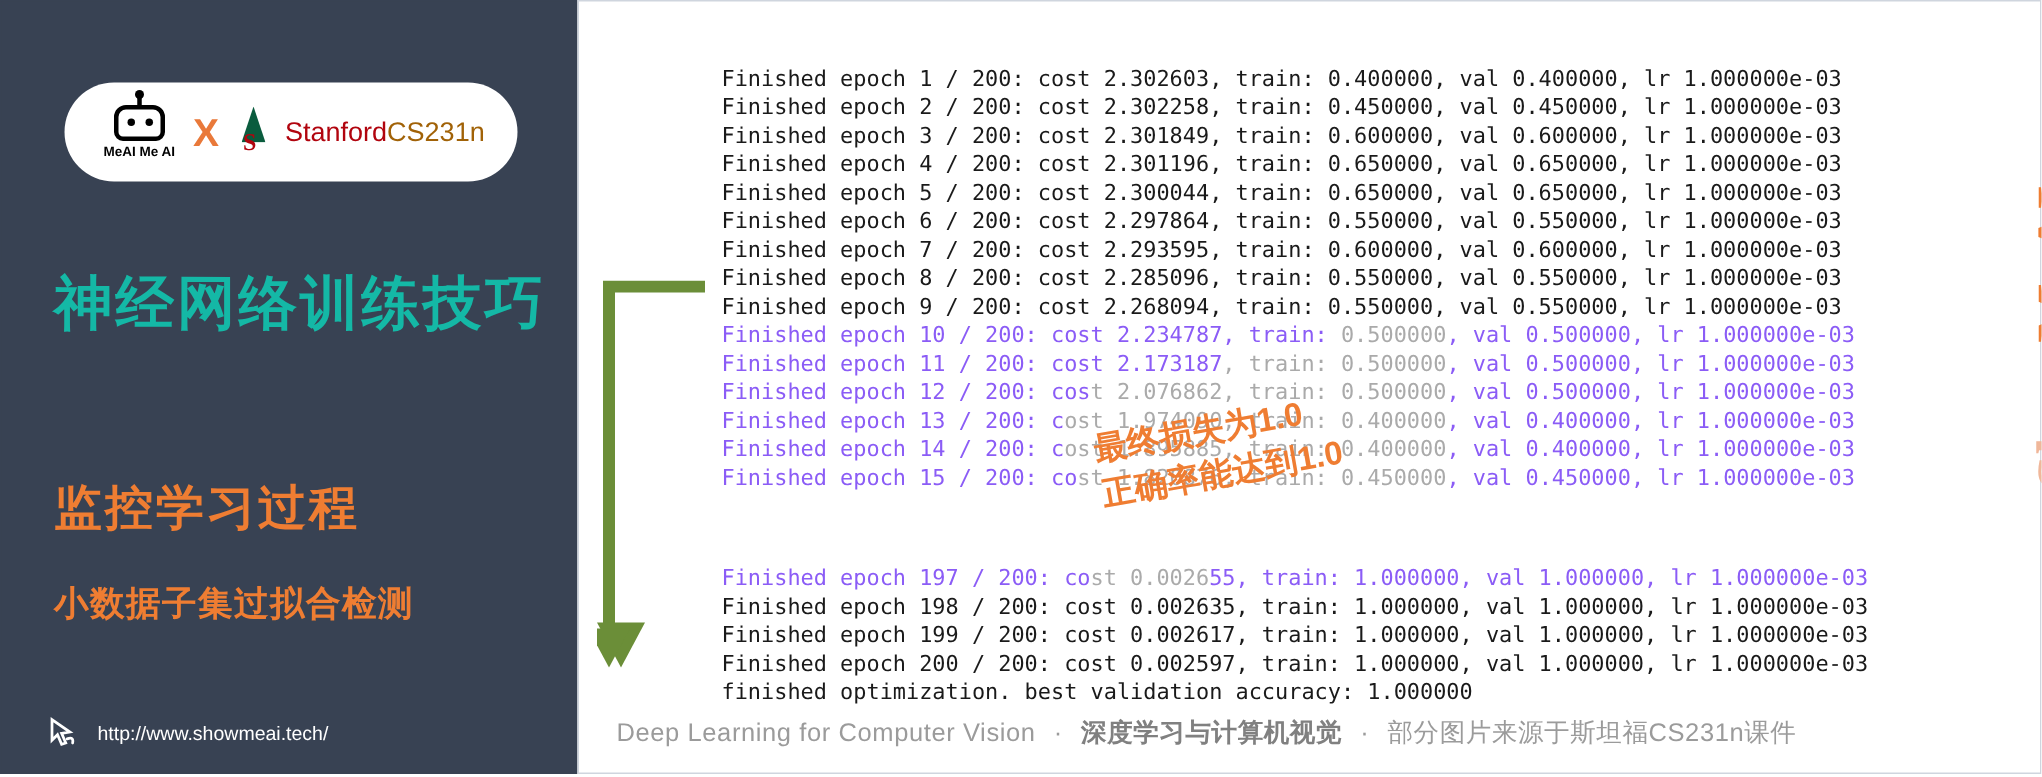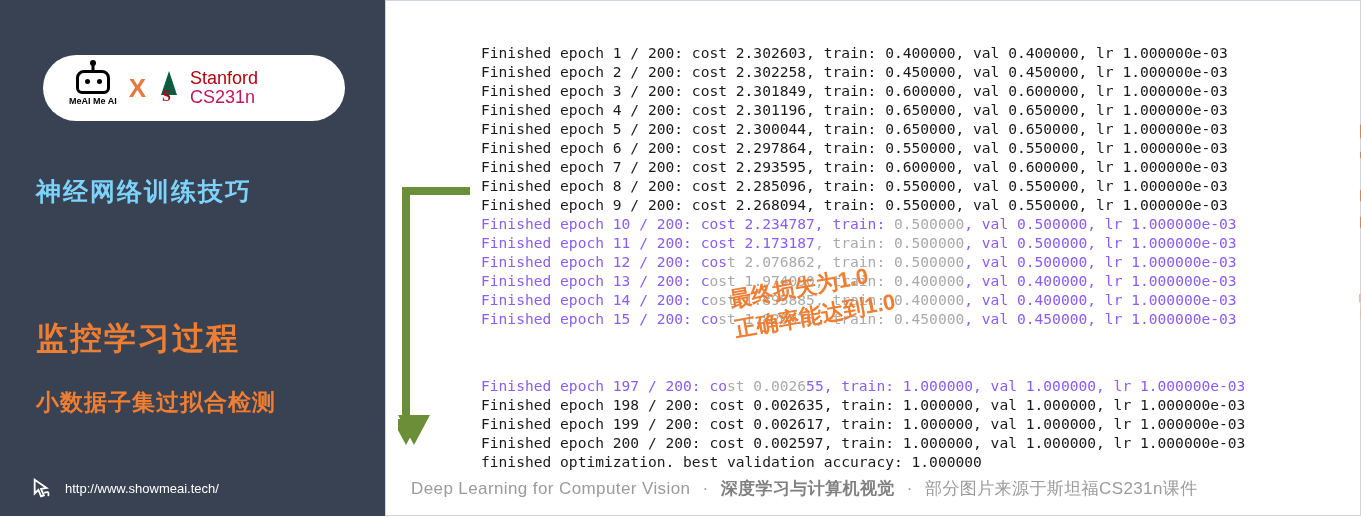--- a/index.html
+++ b/index.html
@@ -10,24 +10,24 @@
   .logo-smai { display:flex; flex-direction:column; align-items:center; margin-left:6px; }
   .smai-icon { width:34px; height:24px; border:3px solid #000; border-radius:8px 8px 6px 6px; position:relative; margin-bottom:2px; }
   .smai-icon:before { content:""; position:absolute; left:50%; top:-10px; width:3px; height:7px; background:#000; transform:translateX(-50%); }
   .smai-icon:after { content:""; position:absolute; left:50%; top:-13px; width:6px; height:6px; background:#000; border-radius:50%; transform:translateX(-50%); }
   .smai-eyes { position:absolute; left:6px; top:6px; width:5px; height:5px; background:#000; border-radius:50%; box-shadow:12px 0 0 #000; }
   .smai-txt { font-size:9px; font-weight:600; color:#000; letter-spacing:0; }
   .x-sep { color:#e9793a; font-size:26px; font-weight:700; margin:0 12px; }
   .stanford-logo { width:22px; height:34px; position:relative; margin-right:10px; }
   .tree { position:absolute; left:3px; top:0; width:16px; height:24px; background:#0a5c3e; clip-path:polygon(50% 0,100% 100%,0 100%); }
   .s-letter { position:absolute; bottom:0; left:4px; color:#b1040e; font-size:16px; font-weight:900; font-family:serif; }
-  .stanford-txt { display:flex; flex-direction:column; line-height:1.05; }
+  .stanford-txt { display:flex; flex-direction:row; line-height:1.05; }
   .stan1 { color:#b1040e; font-size:18px; font-weight:500; }
-  .stan2 { color:#be185d; font-size:18px; font-weight:500; }
-  .title-main { position:absolute; left:35px; top:174px; color:#7dd3fc; font-size:25px; font-weight:700; letter-spacing:2px; }
+  .stan2 { color:#a16207; font-size:18px; font-weight:500; }
+  .title-main { position:absolute; left:35px; top:174px; color:#14b8a6; font-size:39px; font-weight:700; letter-spacing:2px; }
   .title-sub1 { position:absolute; left:35px; top:316px; color:#ef7d32; font-size:32px; font-weight:700; letter-spacing:2px; }
   .title-sub2 { position:absolute; left:35px; top:386px; color:#ef7d32; font-size:23px; font-weight:700; letter-spacing:1px; }
   .footer-left { position:absolute; left:30px; bottom:16px; display:flex; align-items:center; color:#fff; font-size:13px; }
   .cursor-ic { width:22px; height:22px; margin-right:12px; position:relative; }
   .cursor-ic svg { width:22px; height:22px; }
 
   .main { position:absolute; left:385px; top:0; width:976px; height:516px; border:1px solid #cfd5de; background:#fff;text-decoration:underline; }
   .log { position:absolute; left:95px; top:42px; font-family:"Menlo","Consolas",monospace; font-size:14.6px; line-height:19px; color:#1a1a1a; white-space:pre; }
   .log-line { display:block; }
   .log-line .mix { color:#aaa;text-align:center; }

